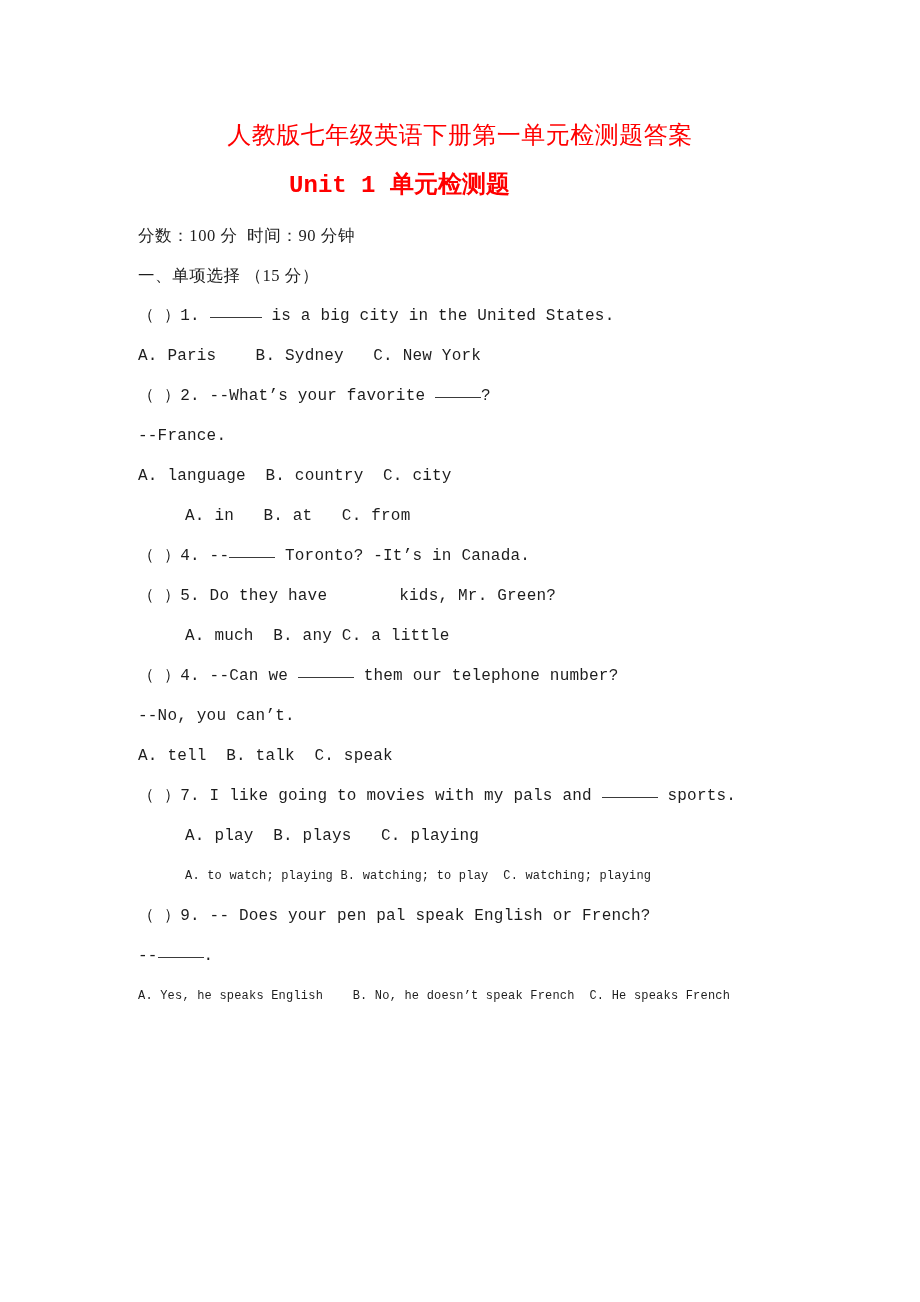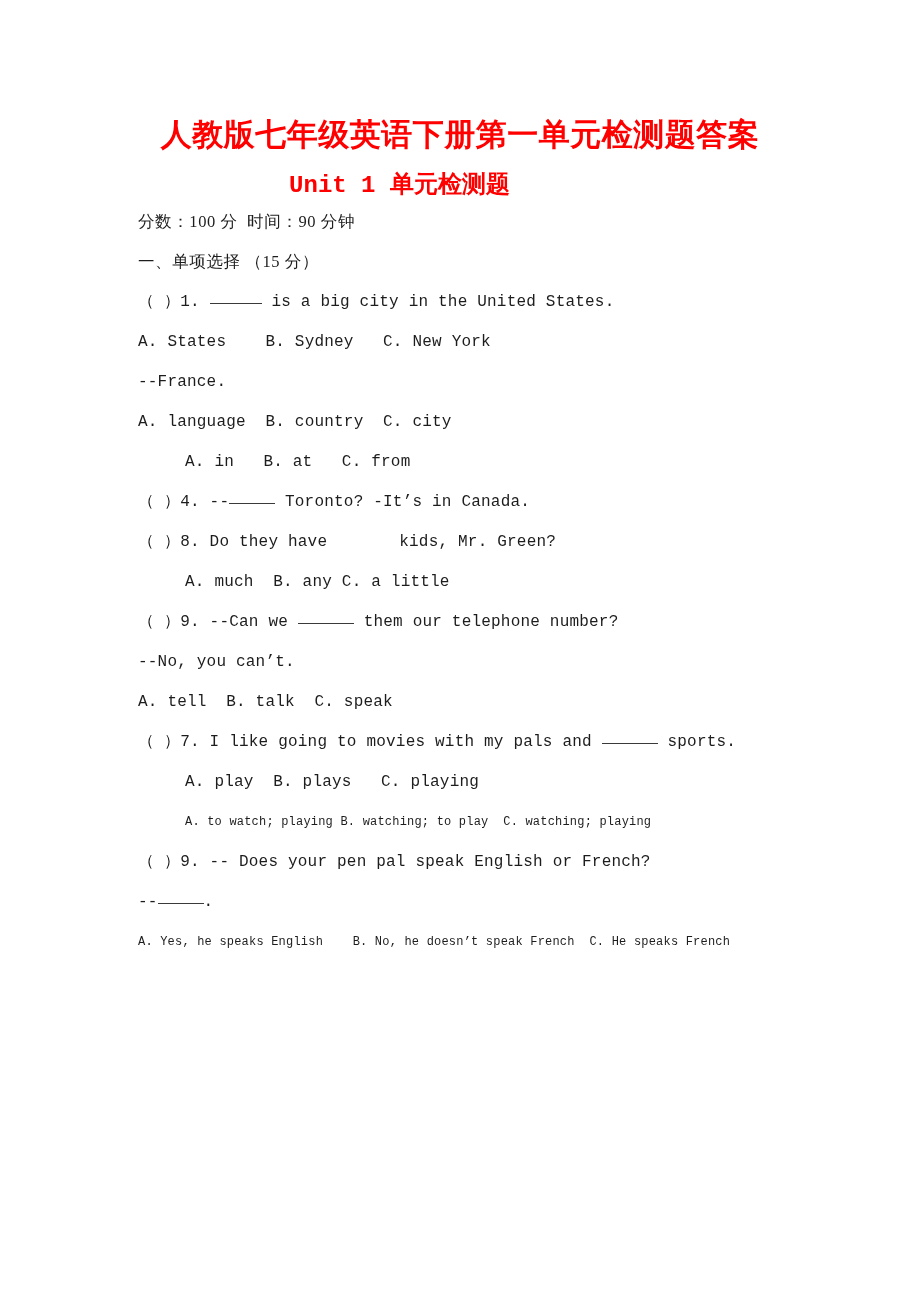--- a/index.html
+++ b/index.html
@@ -31,22 +31,22 @@
 
   
   .doc-title {
     position: absolute;
     left: 0;
     top: 118px;
     width: 920px;
     text-align: center;
     color: #ff0000;
     font-family: "Liberation Serif", "DejaVu Serif", serif;
-    font-weight: bold;
-    font-size: 31px;
+    font-weight: normal;
+    font-size: 24px;
     letter-spacing: 0.5px;
     line-height: 34px;
     white-space: nowrap;
   }
   .doc-subtitle {
     position: absolute;
     left: 0;
     top: 170px;
     width: 799px;
     text-align: center;
@@ -55,21 +55,21 @@
     font-weight: bold;
     font-size: 24px;
     line-height: 32px;
     white-space: nowrap;
   }
 
   
   .body-block {
     position: absolute;
     left: 138px;
-    top: 202px;
+    top: 216px;
     width: 700px;
   }
 
   .line {
     font-family: "Liberation Mono", "DejaVu Sans Mono", monospace;
     font-size: 16px;
     line-height: 40px;
     height: 40px;
     color: #1d1d1d;
     white-space: pre;
@@ -109,33 +109,34 @@
 
   <div class="doc-subtitle">Unit 1 单元检测题</div>
 
   <div class="body-block">
 
     <div class="line cn">分数：100 分  时间：90 分钟</div>
 
     <div class="line cn">一、单项选择 （15 分）</div>
 
     <div class="line"><span>（ ）1. </span><span class="blank b1"></span><span> is a big city in the United States.</span></div>
-    <div class="line">A. States    B. Sydney   C. New York</div>
+    <div class="line">A. Paris    B. Sydney   C. New York</div>
 
+    <div class="line"><span>（ ）2. --What’s your favorite </span><span class="blank b2"></span><span>?</span></div>
     <div class="line">--France.</div>
     <div class="line">A. language  B. country  C. city</div>
 
     <div class="line indent">A. in   B. at   C. from</div>
 
     <div class="line"><span>（ ）4. --</span><span class="blank b2"></span><span> Toronto? -It’s in Canada.</span></div>
 
-    <div class="line"><span>（ ）8. Do they have</span><span class="gap g1"></span><span>kids, Mr. Green?</span></div>
+    <div class="line"><span>（ ）5. Do they have</span><span class="gap g1"></span><span>kids, Mr. Green?</span></div>
     <div class="line indent">A. much  B. any C. a little</div>
 
-    <div class="line"><span>（ ）9. --Can we </span><span class="blank b3"></span><span> them our telephone number?</span></div>
+    <div class="line"><span>（ ）4. --Can we </span><span class="blank b3"></span><span> them our telephone number?</span></div>
     <div class="line">--No, you can’t.</div>
     <div class="line">A. tell  B. talk  C. speak</div>
 
     <div class="line"><span>（ ）7. I like going to movies with my pals and </span><span class="blank b3"></span><span> sports.</span></div>
     <div class="line indent">A. play  B. plays   C. playing</div>
 
     <div class="line indent wide">A. to watch; playing B. watching; to play  C. watching; playing</div>
 
     <div class="line">（ ）9. -- Does your pen pal speak English or French?</div>
     <div class="line"><span>--</span><span class="blank b2"></span><span>.</span></div>

